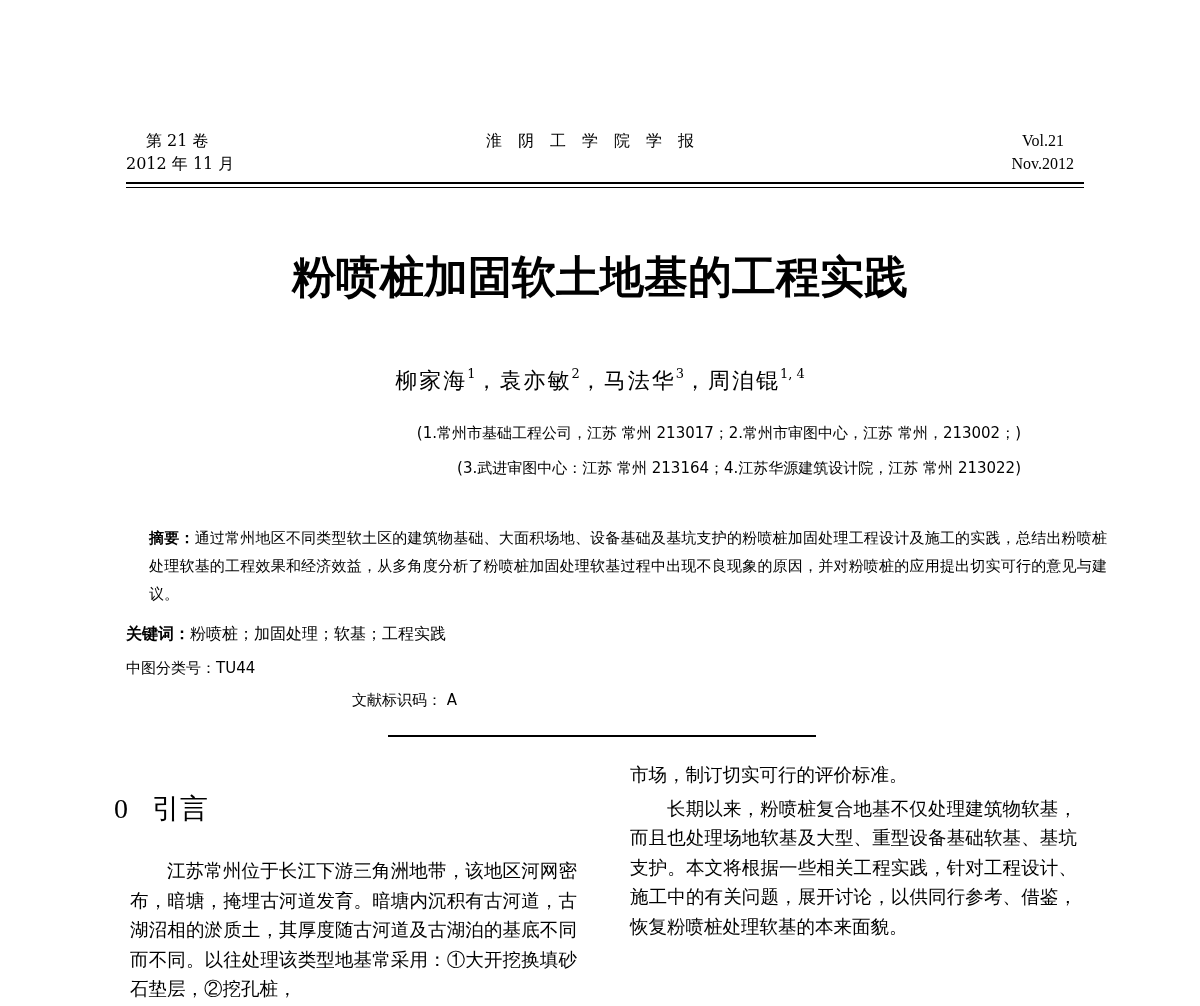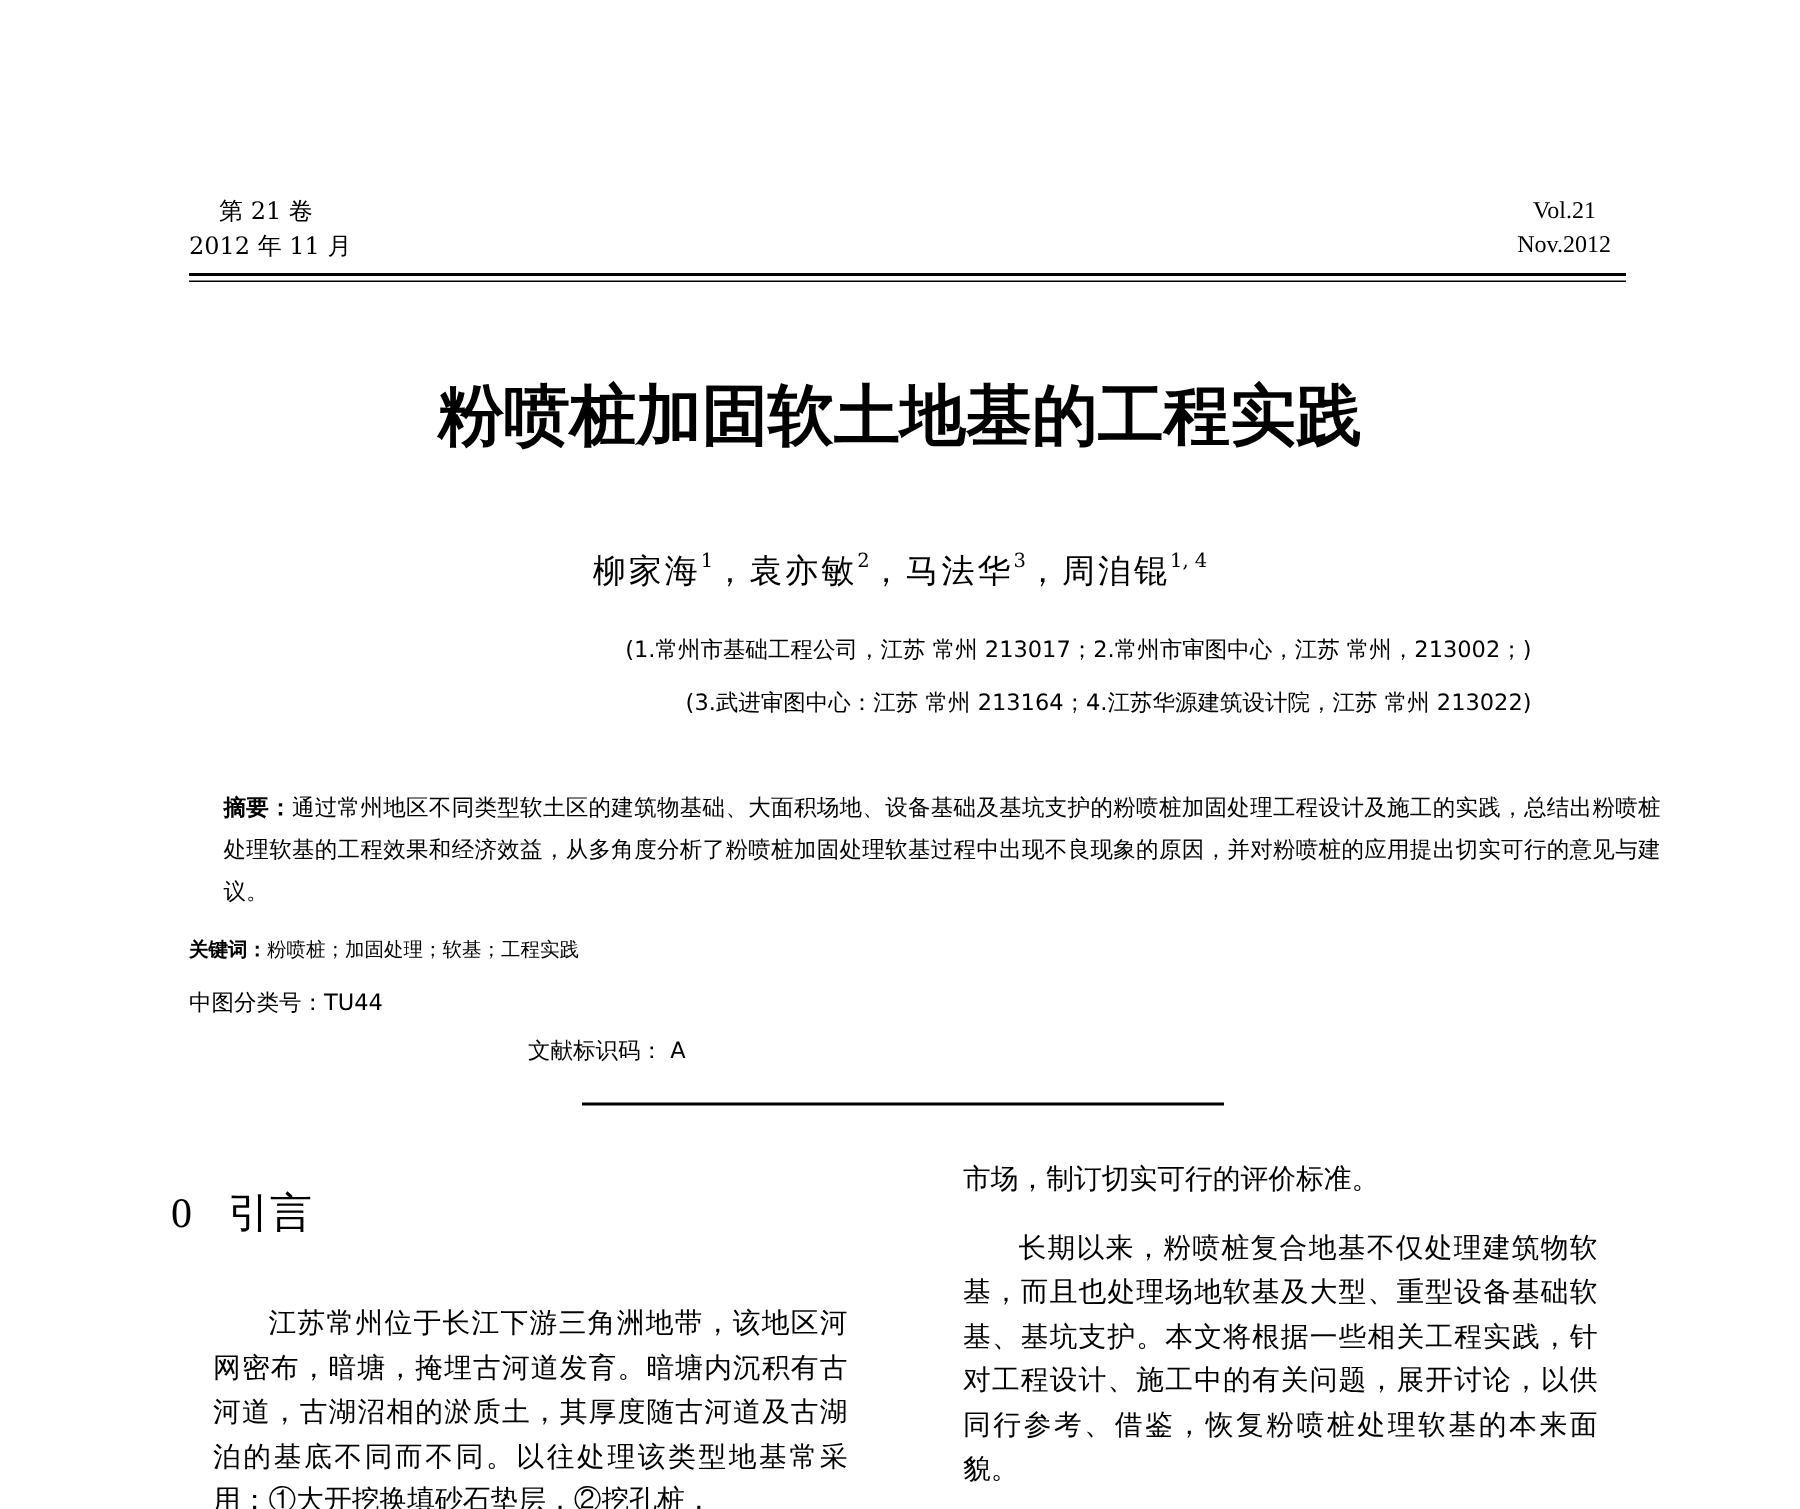--- a/index.html
+++ b/index.html
@@ -34,47 +34,48 @@
     
     .authors { position: absolute; left: 0; width: 1200px; top: 366px; text-align: center; font-size: 22px; letter-spacing: 2px; font-family: "DejaVu Serif", serif; }
     .authors sup { font-size: 13px; vertical-align: 10px; letter-spacing: 0; }
     .affil { position: absolute; left: 0; width: 1021px; text-align: right; font-size: 15px; font-family: "DejaVu Sans", sans-serif; }
     .affil1 { top: 424px; }
     .affil2 { top: 459px; }
 
     
     .abstract { position: absolute; left: 126px; width: 958px; top: 524px; font-size: 15px; line-height: 28px; font-family: "DejaVu Sans", sans-serif; text-align: justify; margin-left: 23px; }
     .abstract .lbl { font-weight: bold; }
-    .keywords { position: absolute; left: 126px; top: 624px; font-size: 13px; font-family: Liberation Mono, monospace; }
+    .keywords { position: absolute; left: 126px; top: 624px; font-size: 16px; font-family: Liberation Mono, monospace; }
     .keywords .lbl { font-weight: bold; }
     .classline { position: absolute; left: 126px; top: 659px; font-size: 15px; font-family: "DejaVu Sans", sans-serif; }
     .classline .lbl { font-weight: normal; }
     .classline .doc { position: absolute; left: 226px; white-space: nowrap; margin-top: 32px; }
 
     .sep { position: absolute; left: 388px; width: 428px; top: 735px; height: 2px; background: #000; }
 
     
     .sec-heading { position: absolute; left: 114px; top: 790px; font-size: 28px; font-family: "DejaVu Sans", sans-serif; }
     .sec-heading .num { font-family: "Liberation Serif", serif; margin-right: 24px; }
     .col-left { position: absolute; left: 126px; width: 455px; top: 852px; font-size: 18.5px; line-height: 29.5px; text-align: justify; font-family: "DejaVu Serif", serif; }
     .col-right { position: absolute; left: 626px; width: 455px; top: 756px; font-size: 18.5px; line-height: 29.5px; text-align: justify; font-family: "DejaVu Serif", serif; }
     .indent { text-indent: 2em; }
-    p { margin: 16px; }
+    p { margin: 4px; }
   </style>
 </head>
 <body>
 
 <div class="page">
 
   <div class="hdr-left">
     <div class="vol">第 21 卷</div>
     <div>2012 年 11 月</div>
   </div>
 
   <div class="hdr-center">
+    <div class="cn">淮阴工学院学报</div>
   </div>
 
   <div class="hdr-right">
     <div class="vol">Vol.21</div>
     <div>Nov.2012</div>
   </div>
 
   <div class="rule-thick"></div>
   <div class="rule-thin"></div>
 

